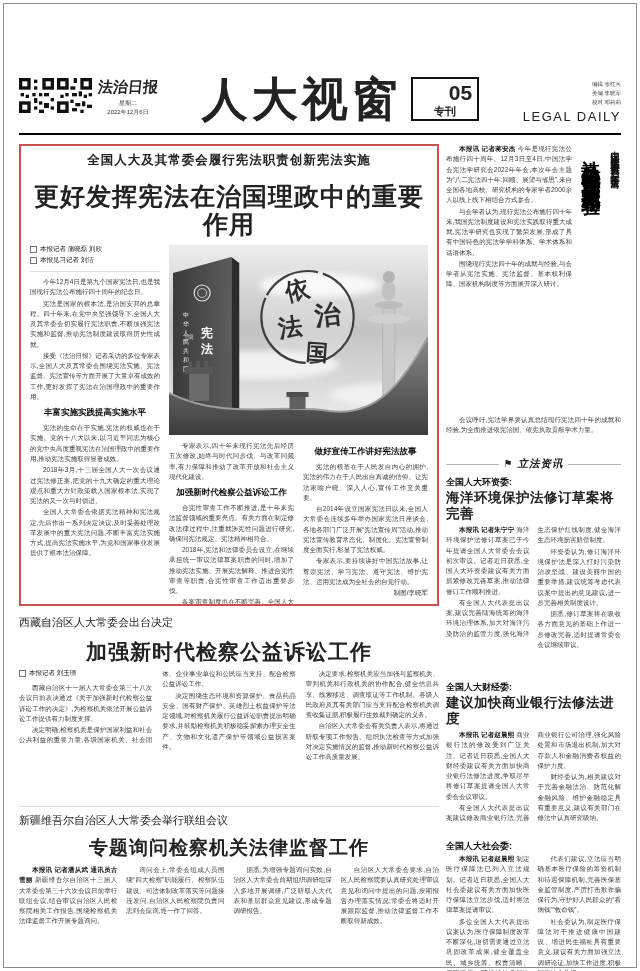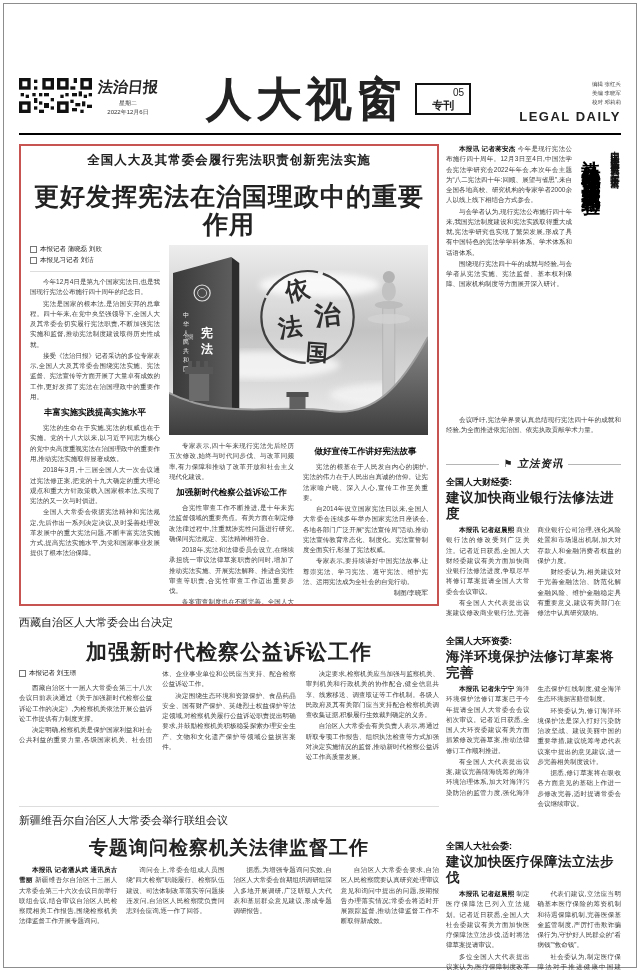--- a/index.html
+++ b/index.html
@@ -12,25 +12,25 @@
   .masthead{display:flex;align-items:flex-start;justify-content:space-between;height:56px;}
   .mh-left{display:flex;align-items:flex-start;gap:3px;padding-top:4px;}
   .qr{width:35px;height:35px;}
   .mh-left-text{margin-left:3px;text-align:center;}
   .paper-name{font-family:"DejaVu Serif",serif;font-weight:bold;font-size:15px;transform:skewX(-6deg);white-space:nowrap;}
   .weekday{font-size:6px;color:#333;margin-top:2px;}
   .pub-date{font-size:6px;color:#333;}
   .mh-center{display:flex;align-items:center;gap:9px;padding-top:2px;}
   .section-title{font-size:46px;font-weight:900;letter-spacing:4px;line-height:1;white-space:nowrap;}
   .page-box{border:2.5px solid #111;padding:2px 5px 1px;text-align:center;line-height:1.15;}
-  .page-num{font-size:10px;font-weight:normal;margin-left:31px;}
+  .page-num{font-size:21px;font-weight:bold;margin-left:31px;}
   .page-type{font-size:11px;font-weight:bold;}
   .mh-right{text-align:right;padding-top:6px;}
   .credit-line{font-size:5.5px;color:#444;line-height:1.6;white-space:nowrap;}
-  .english{font-size:13px;font-weight:700;letter-spacing:1.5px;margin-top:3px;}
+  .english{font-size:13px;font-weight:400;letter-spacing:1.5px;margin-top:3px;}
   .rule{border-top:2.5px solid #000;margin-top:3px;}
 
   
   .main{display:flex;gap:7px;margin-top:9px;}
   .left-col{width:420px;}
   .right-col{width:175px;}
 
   
   .lead-box{border:2px solid #c75450;padding:6px 9px 5px;box-sizing:border-box;height:462px;overflow:hidden;}
   .lead-kicker{text-align:center;font-weight:bold;font-size:12.5px;letter-spacing:1px;}
@@ -336,43 +336,42 @@
         </div>
 
         <div class="leg-header">
           <span class="leg-line"></span>
           <span class="flag-icon">⚑</span>
           <span class="leg-title">立法资讯</span>
           <span class="leg-line"></span>
         </div>
 
         <div class="leg-item">
-          <div class="leg-kicker">全国人大财经委:</div>
-          <div class="leg-headline">建议加快商业银行法修法进度</div>
-          <div class="cols-2 h-102">
-            <p class="body"><b>本报讯 记者赵晨熙</b><span> 商业银行法的修改受到广泛关注。记者近日获悉,全国人大财经委建议有关方面加快商业银行法修法进度,争取尽早将修订草案提请全国人大常委会会议审议。</span></p>
-            <p class="body">有全国人大代表提出议案建议修改商业银行法,完善商业银行公司治理,强化风险处置和市场退出机制,加大对存款人和金融消费者权益的保护力度。</p>
-            <p class="body">财经委认为,相关建议对于完善金融法治、防范化解金融风险、维护金融稳定具有重要意义,建议有关部门在修法中认真研究吸纳。</p>
-          </div>
-        </div>
-
-        <div class="leg-item">
           <div class="leg-kicker">全国人大环资委:</div>
           <div class="leg-headline">海洋环境保护法修订草案将完善</div>
           <div class="cols-2 h-148">
             <p class="body"><b>本报讯 记者朱宁宁</b><span> 海洋环境保护法修订草案已于今年提请全国人大常委会会议初次审议。记者近日获悉,全国人大环资委建议有关方面抓紧修改完善草案,推动法律修订工作顺利推进。</span></p>
             <p class="body">有全国人大代表提出议案,建议完善陆海统筹的海洋环境治理体系,加大对海洋污染防治的监管力度,强化海洋生态保护红线制度,健全海洋生态环境损害赔偿制度。</p>
             <p class="body">环资委认为,修订海洋环境保护法是深入打好污染防治攻坚战、建设美丽中国的重要举措,建议统筹考虑代表议案中提出的意见建议,进一步完善相关制度设计。</p>
             <p class="body">据悉,修订草案将在吸收各方面意见的基础上作进一步修改完善,适时提请常委会会议继续审议。</p>
           </div>
         </div>
 
         <div class="leg-item">
+          <div class="leg-kicker">全国人大财经委:</div>
+          <div class="leg-headline">建议加快商业银行法修法进度</div>
+          <div class="cols-2 h-102">
+            <p class="body"><b>本报讯 记者赵晨熙</b><span> 商业银行法的修改受到广泛关注。记者近日获悉,全国人大财经委建议有关方面加快商业银行法修法进度,争取尽早将修订草案提请全国人大常委会会议审议。</span></p>
+            <p class="body">有全国人大代表提出议案建议修改商业银行法,完善商业银行公司治理,强化风险处置和市场退出机制,加大对存款人和金融消费者权益的保护力度。</p>
+            <p class="body">财经委认为,相关建议对于完善金融法治、防范化解金融风险、维护金融稳定具有重要意义,建议有关部门在修法中认真研究吸纳。</p>
+          </div>
+        </div>
+
+        <div class="leg-item">
           <div class="leg-kicker">全国人大社会委:</div>
-          <div class="leg-headline">建议加快医疗保障法立法步伐</div>
           <div class="cols-2 h-188">
             <p class="body"><b>本报讯 记者赵晨熙</b><span> 制定医疗保障法已列入立法规划。记者近日获悉,全国人大社会委建议有关方面加快医疗保障法立法步伐,适时将法律草案提请审议。</span></p>
             <p class="body">多位全国人大代表提出议案认为,医疗保障制度改革不断深化,迫切需要通过立法巩固改革成果,健全覆盖全民、城乡统筹、权责清晰、保障适度、可持续的多层次医疗保障体系。</p>
             <p class="body">代表们建议,立法应当明确基本医疗保险的筹资机制和待遇保障机制,完善医保基金监管制度,严厉打击欺诈骗保行为,守护好人民群众的“看病钱”“救命钱”。</p>
             <p class="body">社会委认为,制定医疗保障法对于推进健康中国建设、增进民生福祉具有重要意义,建议有关方面加强立法调研论证,加快工作进度,积极回应社会关切。</p>
           </div>
         </div>
       </div>
     </div>
   </div>

